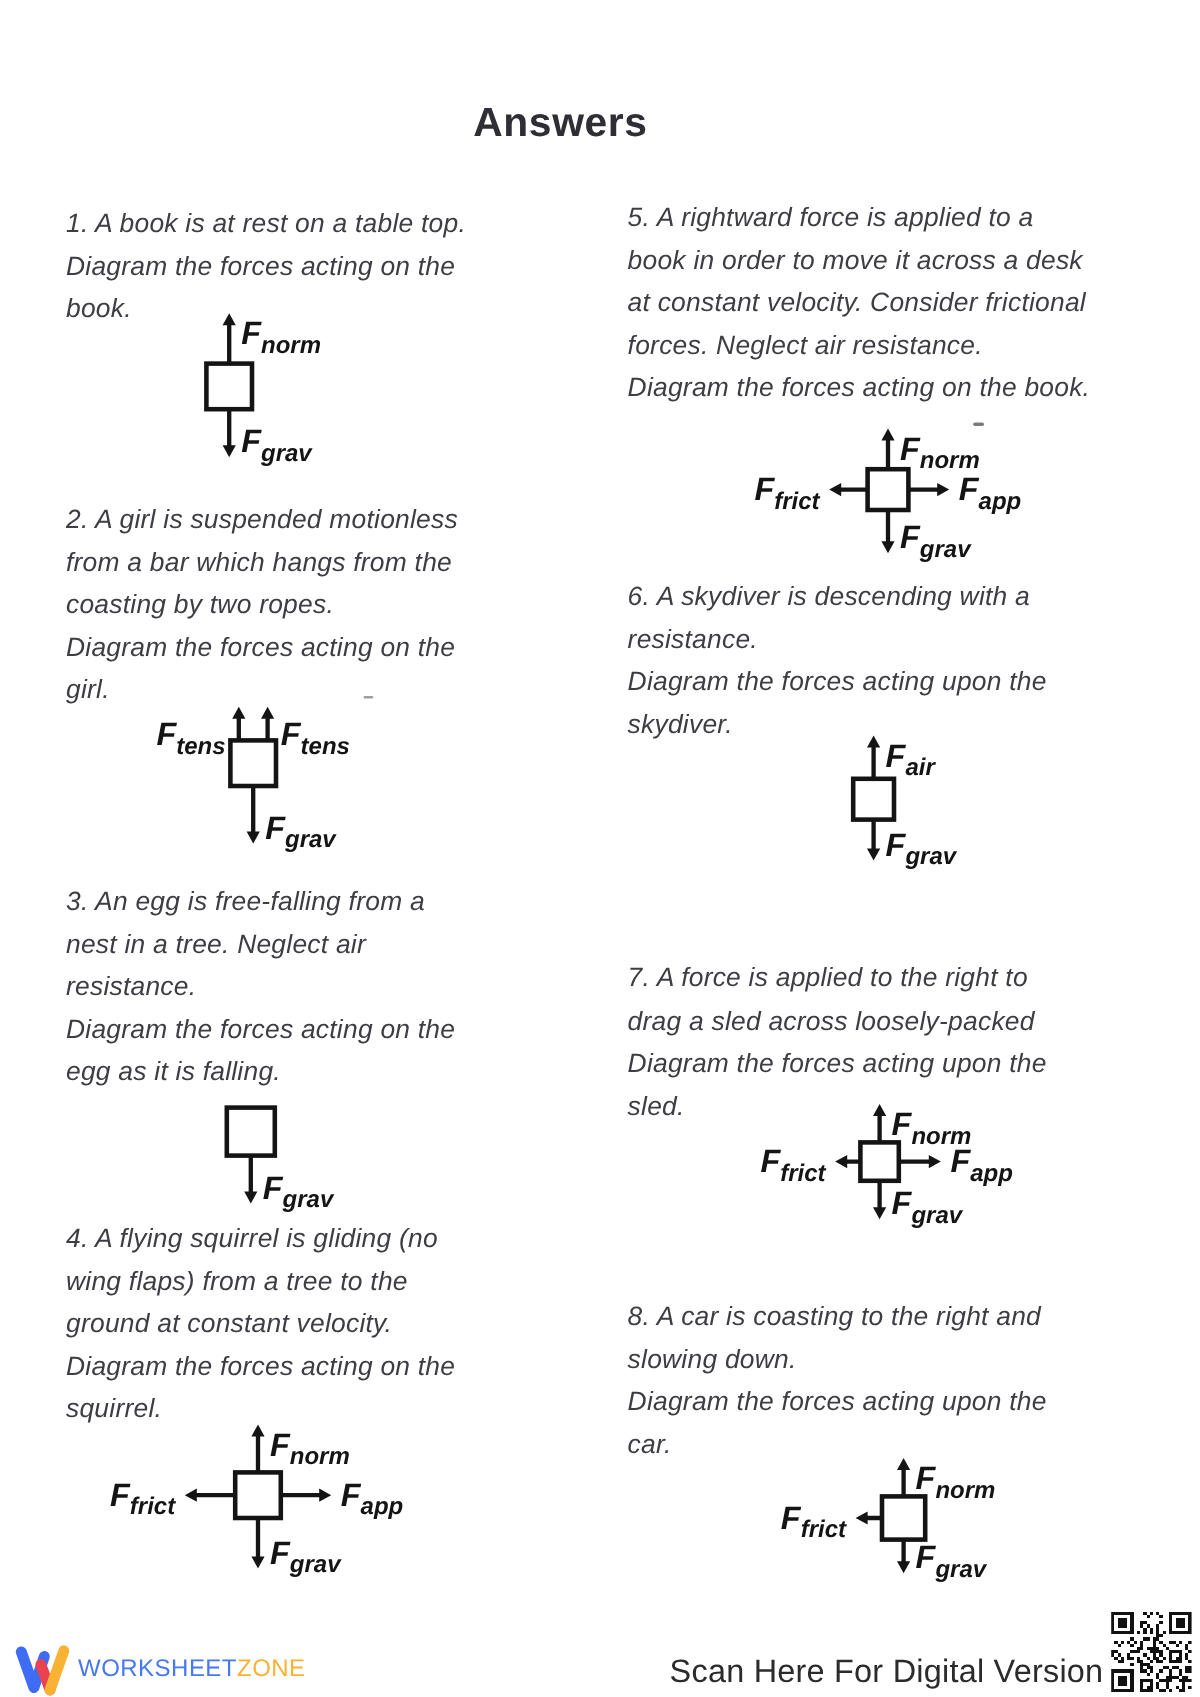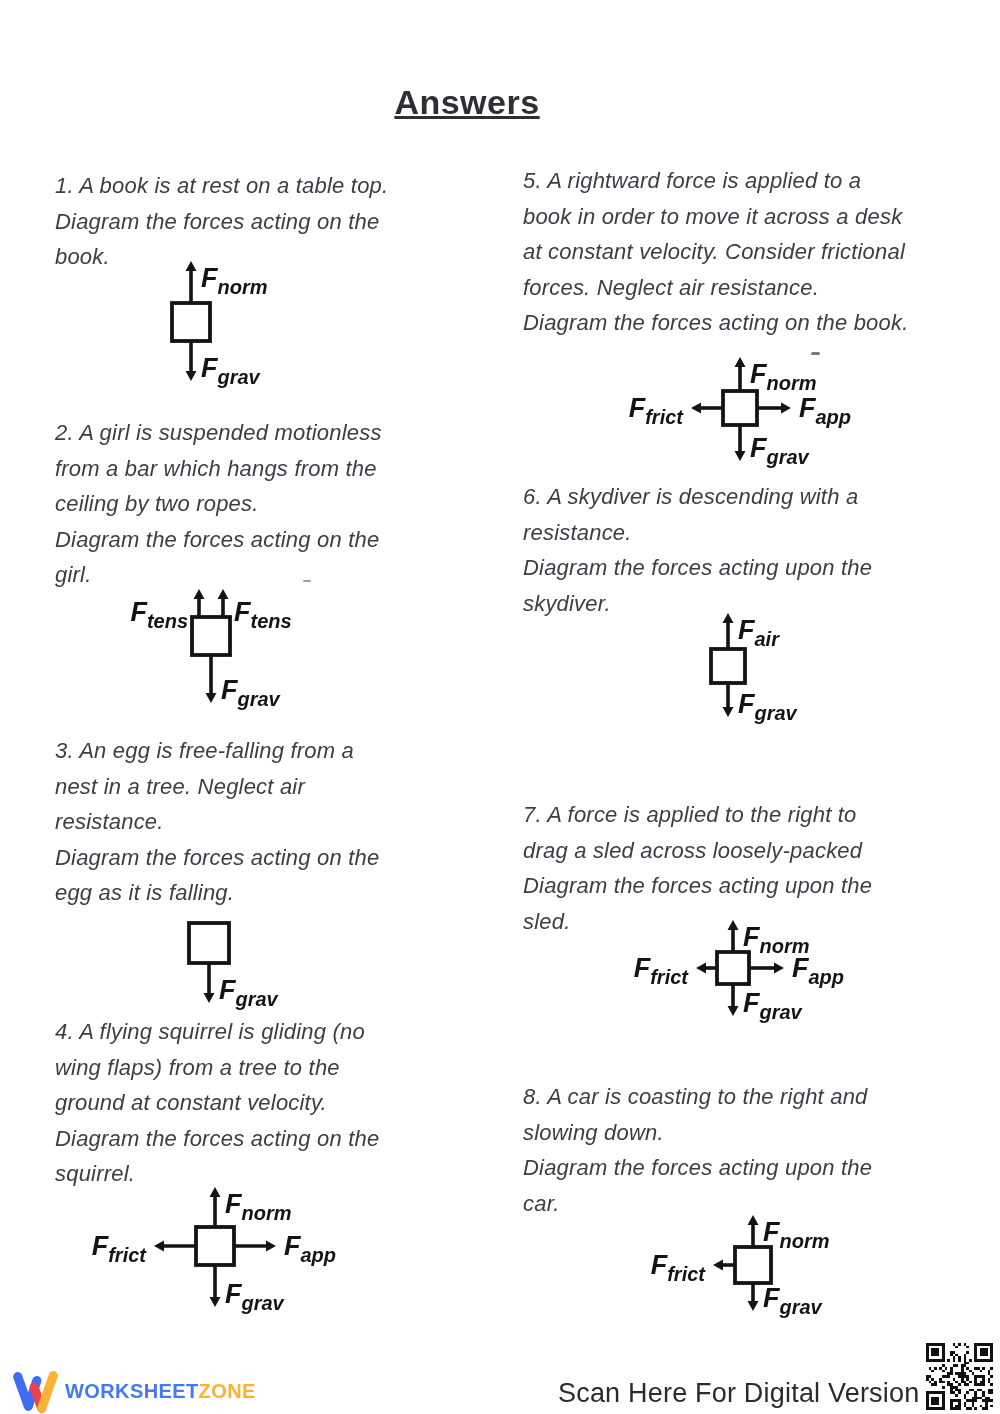--- a/index.html
+++ b/index.html
@@ -4,38 +4,37 @@
 <style>
   html,body{margin:0;padding:0;background:#ffffff;}
   .page{
     position:relative;width:1000px;height:1414px;background:#ffffff;
     font-family:"Liberation Sans",sans-serif;overflow:hidden;
   }
   .title{
     position:absolute;top:83px;left:0;width:934px;margin:0;
     text-align:center;font-size:34px;font-weight:bold;color:#2e2e34;
     letter-spacing:.5px;
-    text-decoration:underline;
   }
   .problem{position:absolute;color:#3d3d44;font-style:italic;}
   .col-L{left:55px;width:440px;}
   .col-R{left:523px;width:460px;}
   .p1{top:168px;} .p2{top:415px;} .p3{top:733px;} .p4{top:1014px;}
   .p5{top:163px;} .p6{top:479px;} .p7{top:797px;} .p8{top:1079px;}
   .problem .line{
     font-size:22px;line-height:35.5px;white-space:nowrap;letter-spacing:.2px;
   }
   .diagram{display:block;}
   .stray{position:absolute;background:#7a7a7a;height:3px;border-radius:2px;}
   .stray-1{left:811px;top:352px;width:9px;}
   .stray-2{left:303px;top:580px;width:8px;height:2px;background:#9f9f9f;}
   .logo{
     position:absolute;left:12px;top:1368px;display:flex;align-items:center;gap:7px;
   }
-  .brand{font-size:20px;font-weight:700;letter-spacing:.4px;white-space:nowrap;}
+  .brand{font-size:20px;font-weight:400;letter-spacing:.4px;white-space:nowrap;}
   .scan-text{
     position:absolute;left:558px;top:1378px;font-size:27px;color:#2b2b2e;
     letter-spacing:.2px;white-space:nowrap;
   }
   .qr{position:absolute;left:926px;top:1343px;width:67px;height:67px;}
 </style>
 </head>
 <body>
 
 <div class="page">
@@ -53,21 +52,21 @@
           <polygon points="60,8 54.5,18 65.5,18" fill="#141414"></polygon>
           <text x="70" y="34" text-anchor="start" fill="#141414" font-family="&quot;Liberation Sans&quot;, sans-serif" font-size="27" font-weight="600"><tspan>F</tspan><tspan dy="7" font-size="20">norm</tspan></text>
           <line x1="60" y1="88" x2="60" y2="121" stroke="#141414" stroke-width="3.6"></line>
           <polygon points="60,128 54.5,118 65.5,118" fill="#141414"></polygon>
           <text x="70" y="124" text-anchor="start" fill="#141414" font-family="&quot;Liberation Sans&quot;, sans-serif" font-size="27" font-weight="600"><tspan>F</tspan><tspan dy="7" font-size="20">grav</tspan></text>
         </svg>
       </div>
       <div class="problem p2 col-L">
         <div class="line">2. A girl is suspended motionless</div>
         <div class="line">from a bar which hangs from the</div>
-        <div class="line">ceiling by two ropes.</div>
+        <div class="line">coasting by two ropes.</div>
         <div class="line">Diagram the forces acting on the</div>
         <div class="line">girl.</div>
         <svg width="290" height="146" class="diagram" style="margin-left: 66px; margin-top: -12px;">
           <rect x="71" y="36" width="38" height="38" fill="#ffffff" stroke="#141414" stroke-width="3.8"></rect>
           <line x1="78" y1="36" x2="78" y2="15" stroke="#141414" stroke-width="3.6"></line>
           <polygon points="78,8 72.5,18 83.5,18" fill="#141414"></polygon>
           <text x="67" y="40" text-anchor="end" fill="#141414" font-family="&quot;Liberation Sans&quot;, sans-serif" font-size="27" font-weight="600"><tspan>F</tspan><tspan dy="7" font-size="20">tens</tspan></text>
           <line x1="102" y1="36" x2="102" y2="15" stroke="#141414" stroke-width="3.6"></line>
           <polygon points="102,8 96.5,18 107.5,18" fill="#141414"></polygon>
           <text x="113" y="40" text-anchor="start" fill="#141414" font-family="&quot;Liberation Sans&quot;, sans-serif" font-size="27" font-weight="600"><tspan>F</tspan><tspan dy="7" font-size="20">tens</tspan></text>

